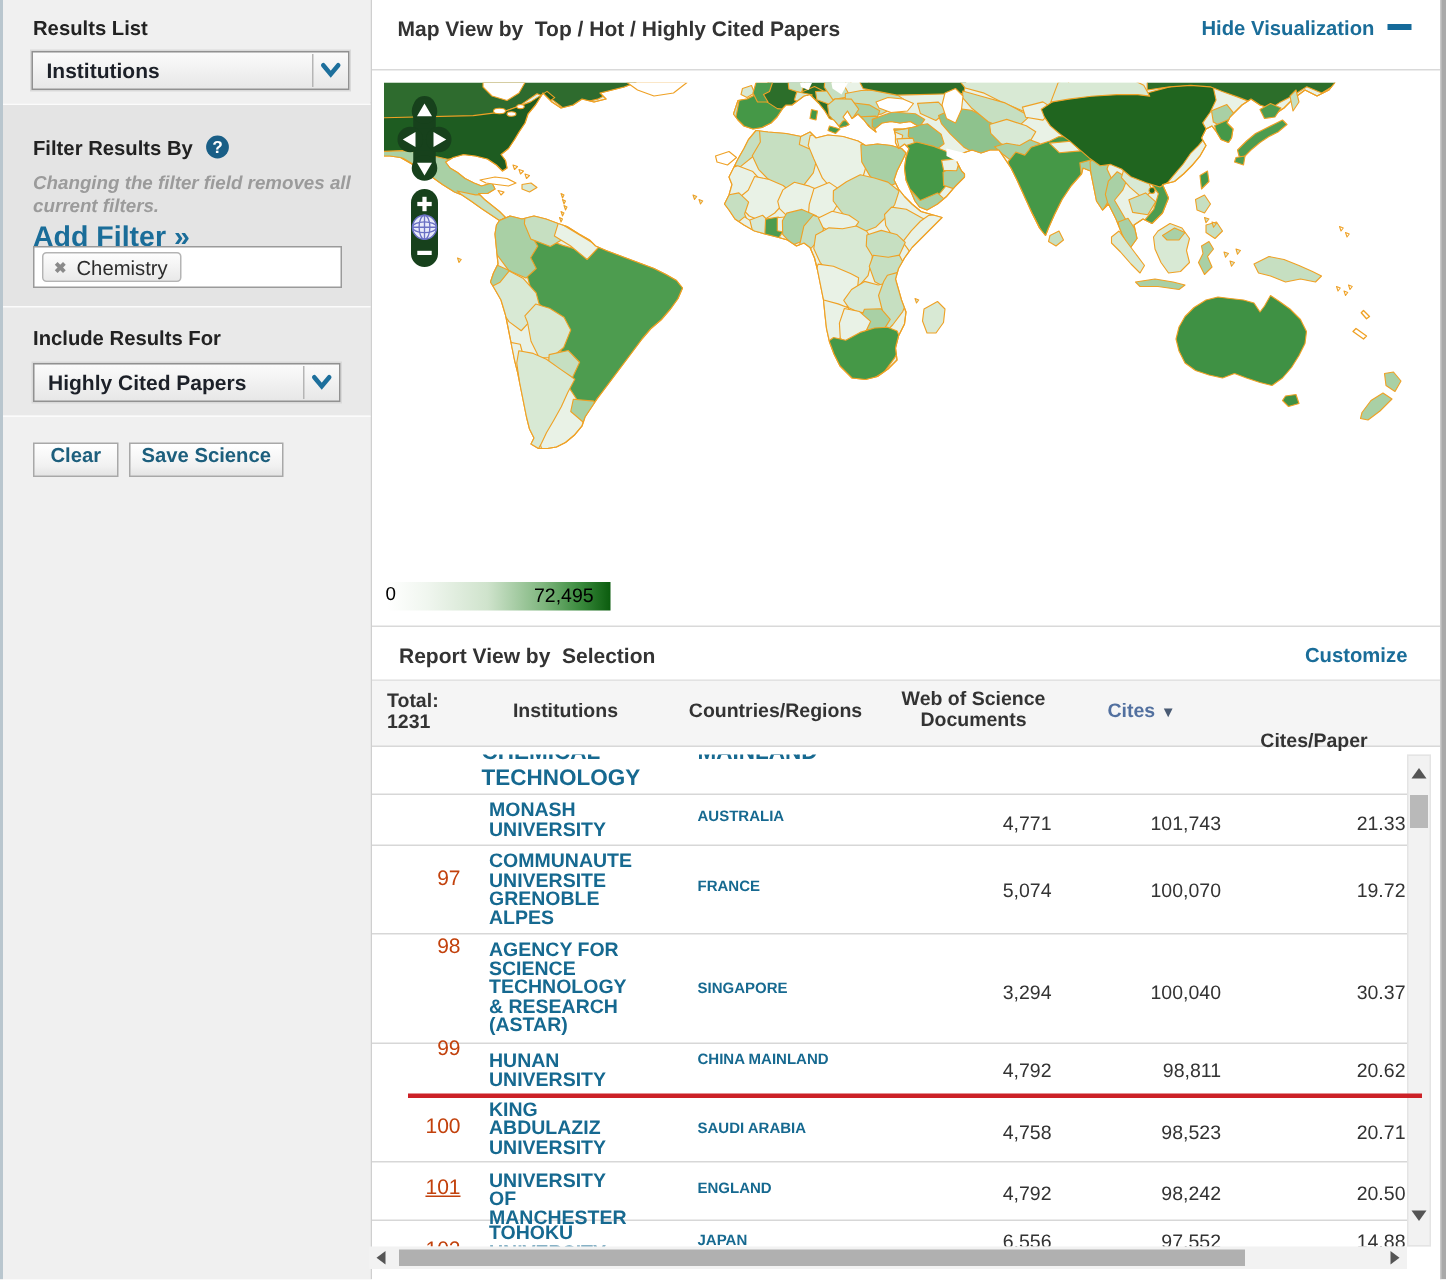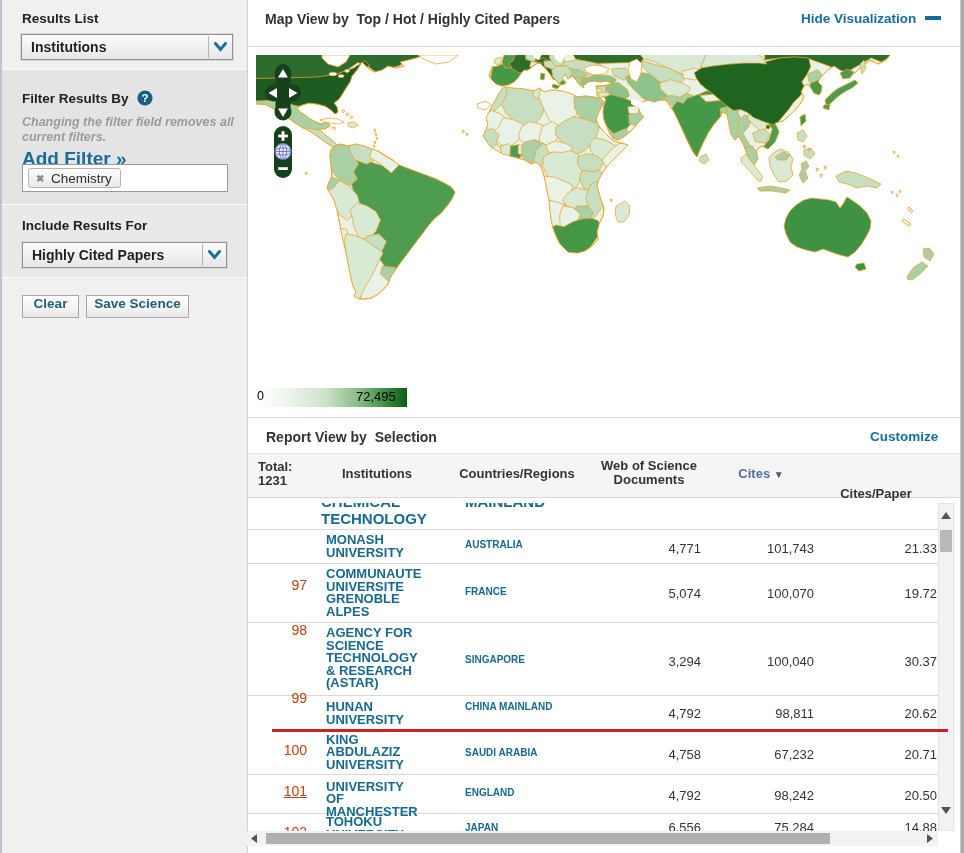--- a/index.html
+++ b/index.html
@@ -359,37 +359,37 @@
       <div class="ctry" style="top:5px;">CHINA MAINLAND</div>
       <div class="num n1" style="top:10px;">4,792</div>
       <div class="num n2" style="top:10px;">98,811</div>
       <div class="num n3" style="top:10px;">20.62</div>
     </div>
     <div class="row" style="top:229px;height:43px;">
       <div class="rank" style="top:15px;text-decoration:underline;">101</div>
       <div class="inst" style="top:1.5px;">KING ABDULAZIZ UNIVERSITY</div>
       <div class="ctry" style="top:15px;">SAUDI ARABIA</div>
       <div class="num n1" style="top:15px;">4,758</div>
-      <div class="num n2" style="top:15px;">67,232</div>
+      <div class="num n2" style="top:15px;">98,523</div>
       <div class="num n3" style="top:15px;">20.71</div>
     </div>
     <div class="row" style="top:272px;height:39px;">
       <div class="rank" style="top:13px;">102</div>
       <div class="inst" style="top:5.5px;">UNIVERSITY OF MANCHESTER</div>
       <div class="ctry" style="top:12px;">ENGLAND</div>
       <div class="num n1" style="top:13px;">4,792</div>
       <div class="num n2" style="top:13px;">98,242</div>
       <div class="num n3" style="top:13px;">20.50</div>
     </div>
     <div class="row" style="top:311px;height:40px;border-bottom:none;">
       <div class="rank" style="top:5px;">103</div>
       <div class="inst" style="top:2px;">TOHOKU UNIVERSITY</div>
       <div class="ctry" style="top:8px;">JAPAN</div>
       <div class="num n1" style="top:6px;">6,556</div>
-      <div class="num n2" style="top:6px;">75,284</div>
+      <div class="num n2" style="top:6px;">97,552</div>
       <div class="num n3" style="top:6px;">14.88</div>
     </div>
   </div>
   <div class="abs" id="redline"></div>
 
   <div class="abs" id="vscroll"></div>
   <svg class="abs" style="left:938px;top:503px;" width="16" height="328" viewBox="0 0 16 328">
     <path d="M8 9 L13 16 L3 16 Z" fill="#555"></path>
     <path d="M8 311 L13 304 L3 304 Z" fill="#555"></path>
   </svg>

